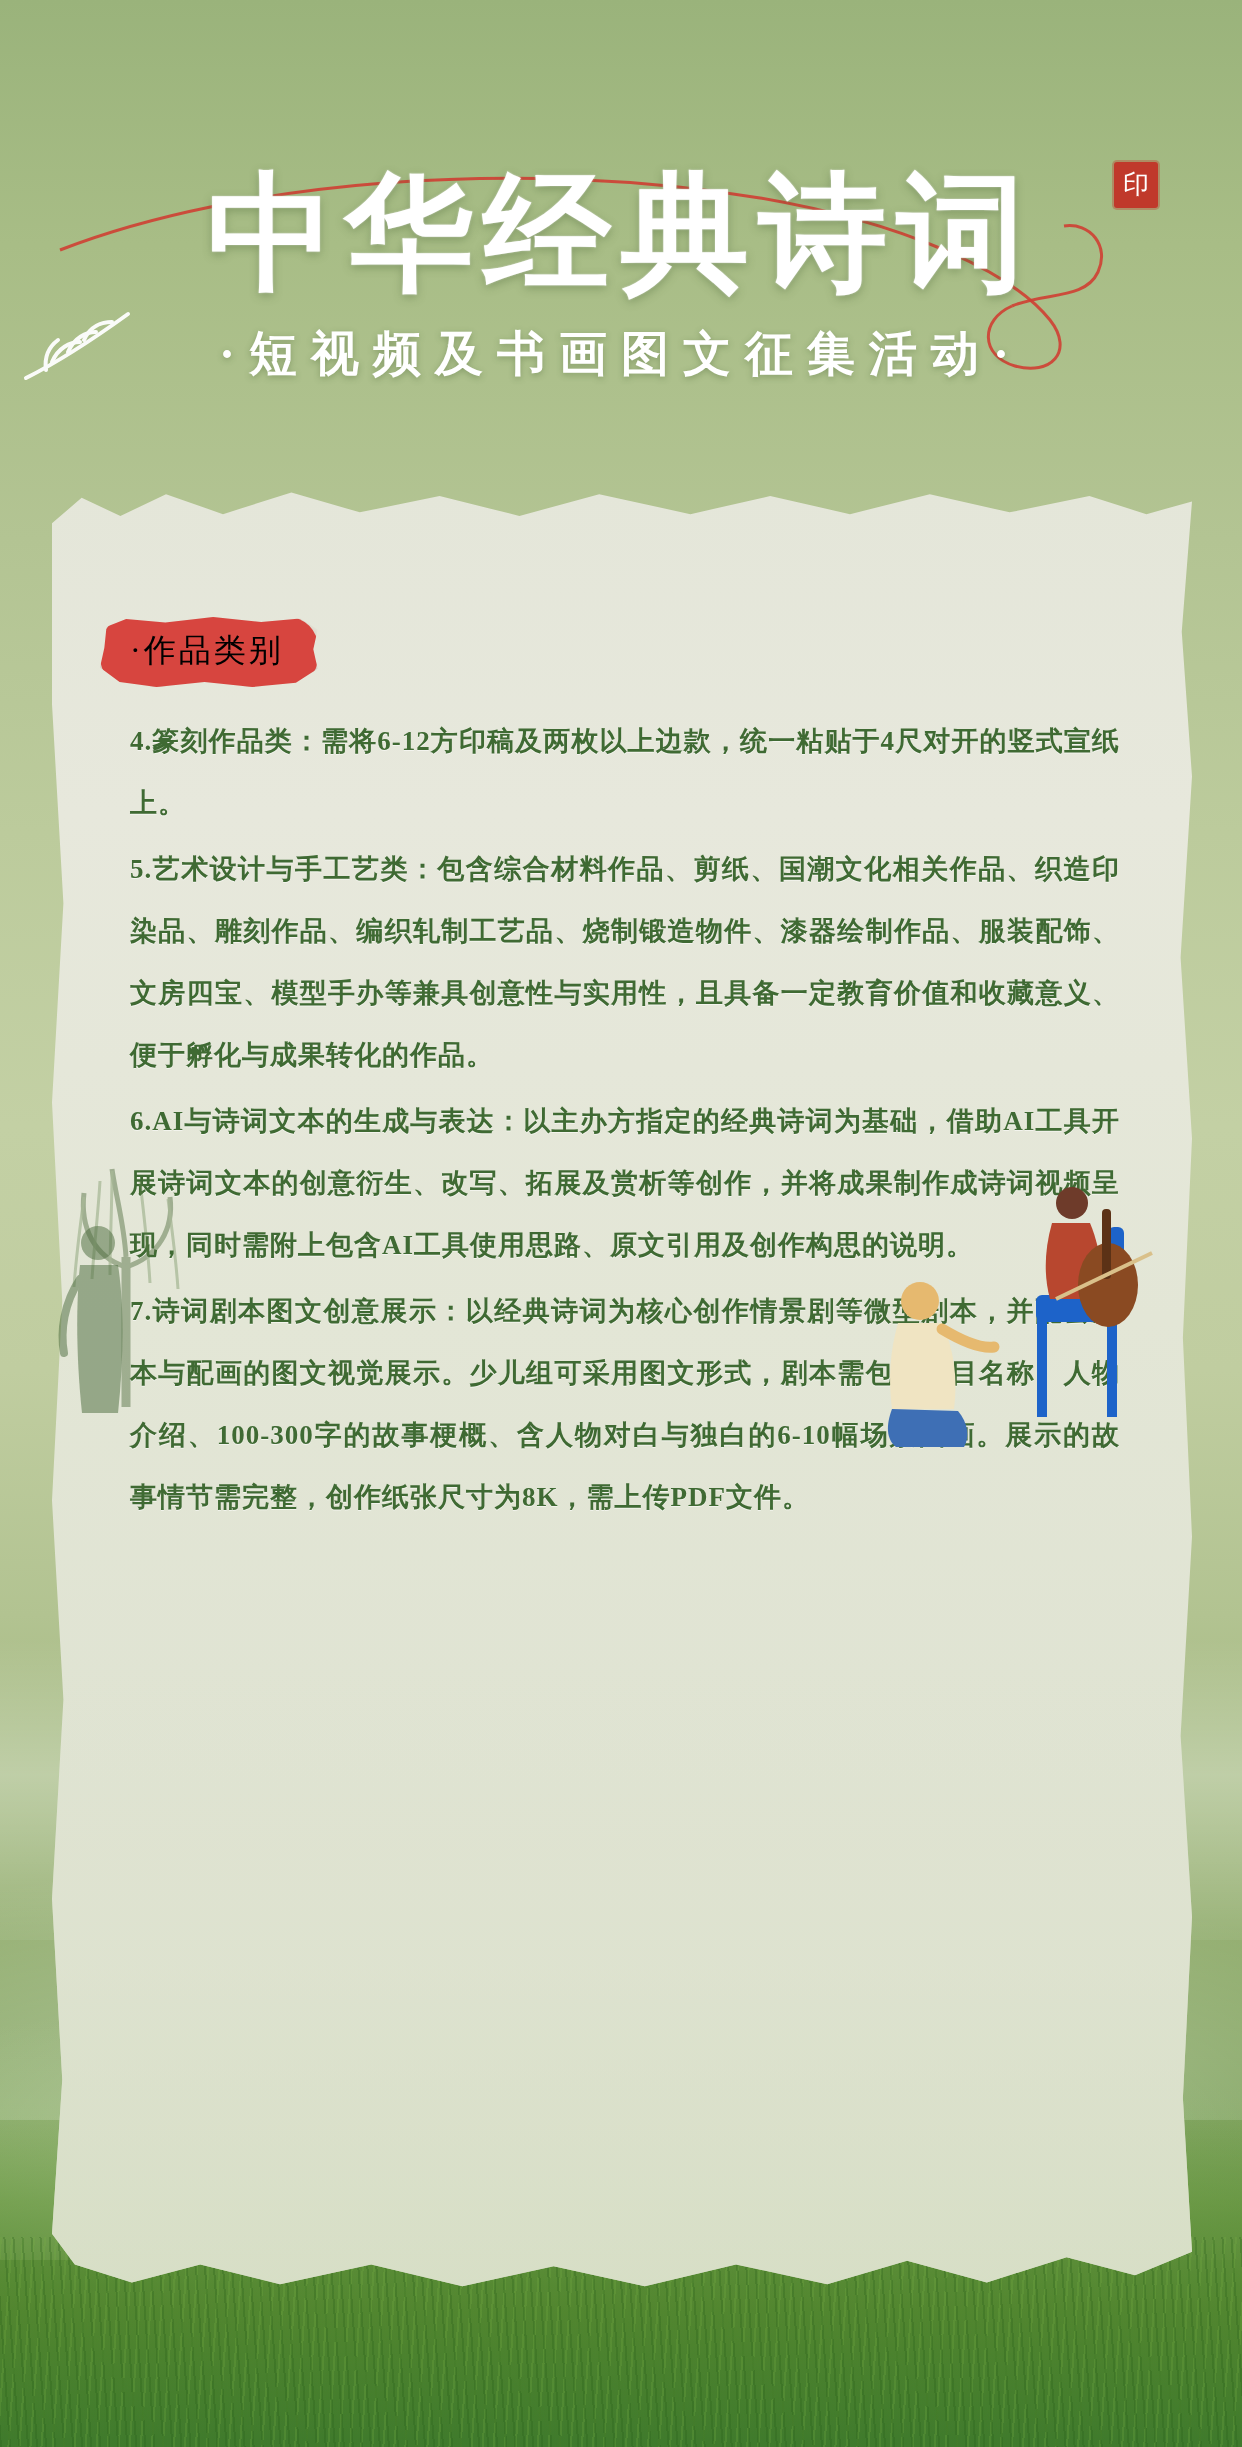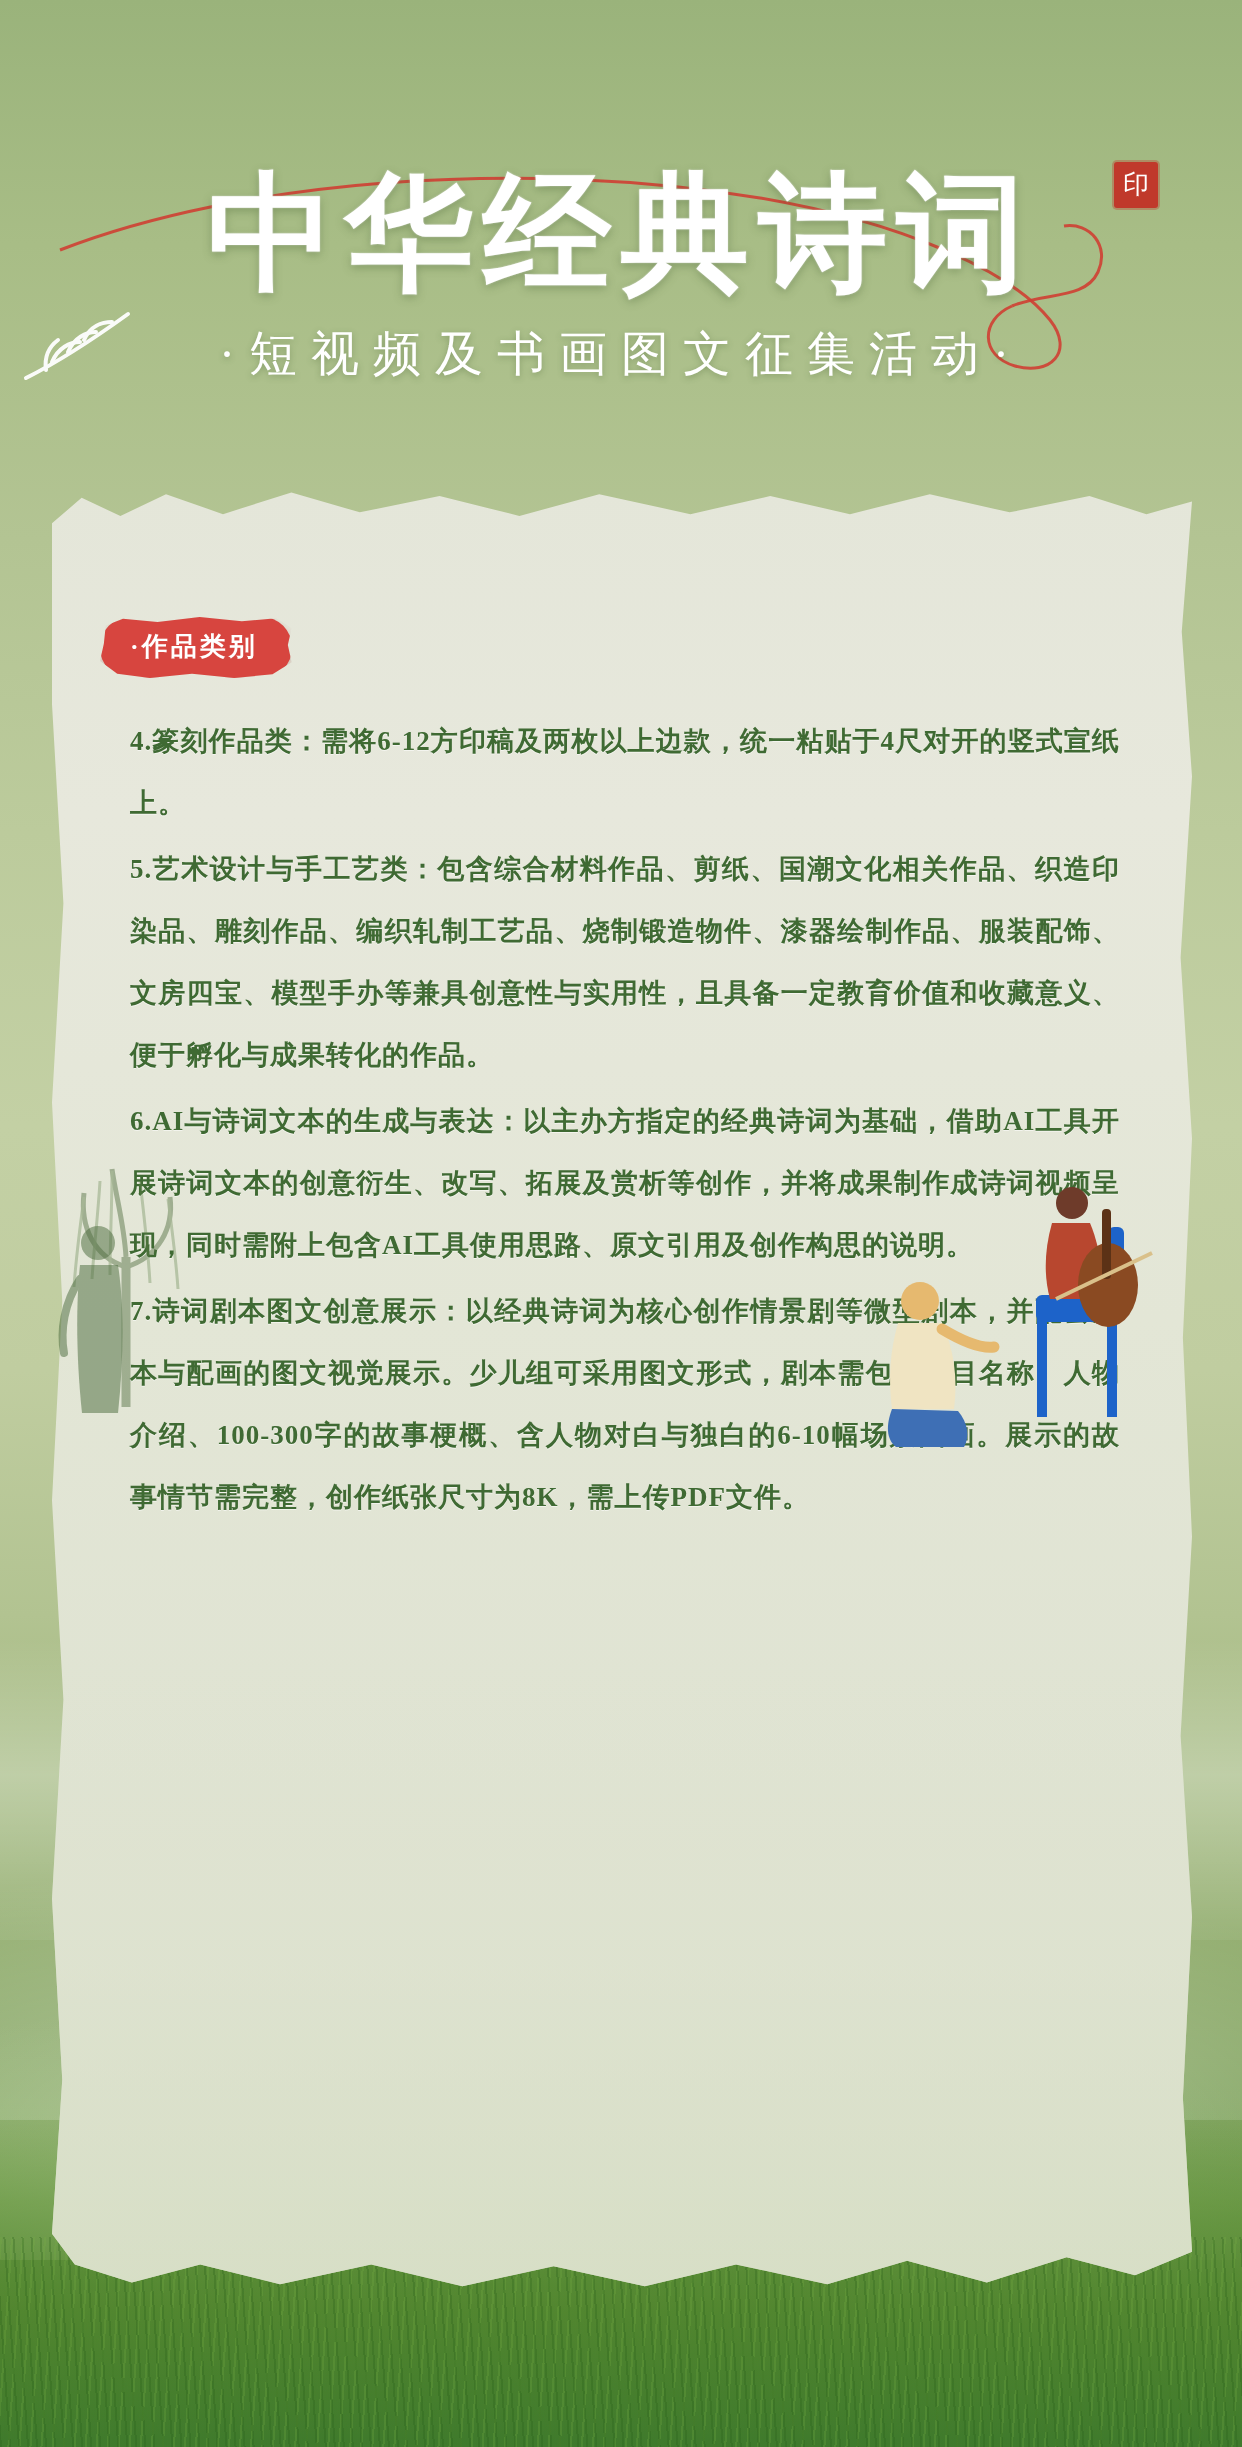--- a/index.html
+++ b/index.html
@@ -93,21 +93,21 @@
     color: #ffffff;
     white-space: nowrap;
     text-shadow: 0 3px 10px rgba(60,90,40,0.35), 0 0 2px rgba(255,255,255,0.8);
   }
   .title-sub {
     position: absolute;
     top: 322px;
     left: 50%;
     transform: translateX(-50%);
     font-family: "Liberation Serif", "DejaVu Serif", serif;
-    font-weight: normal;
+    font-weight: bold;
     font-size: 48px;
     letter-spacing: 14px;
     color: #ffffff;
     white-space: nowrap;
     text-shadow: 0 2px 6px rgba(60,90,40,0.35);
   }
   .seal {
     position: absolute;
     top: 162px;
     right: 84px;
@@ -180,24 +180,24 @@
     pointer-events: none;
   }
 
   
   .badge {
     position: absolute;
     top: 617px;
     left: 100px;
     padding: 12px 34px 14px 30px;
     background: #d7453f;
-    color: #ffffff;
+    color: #000000;
     font-family: "Liberation Serif", "DejaVu Serif", serif;
-    font-weight: bold;
-    font-size: 26px;
+    font-weight: normal;
+    font-size: 32px;
     letter-spacing: 3px;
     border-radius: 30px 30px 30px 30px;
     -webkit-clip-path: polygon(3% 14%, 12% 3%, 30% 8%, 52% 0%, 74% 7%, 92% 2%, 100% 18%, 98% 46%, 100% 74%, 90% 94%, 70% 100%, 48% 93%, 26% 100%, 9% 93%, 0% 72%, 2% 44%);
     clip-path: polygon(3% 14%, 12% 3%, 30% 8%, 52% 0%, 74% 7%, 92% 2%, 100% 18%, 98% 46%, 100% 74%, 90% 94%, 70% 100%, 48% 93%, 26% 100%, 9% 93%, 0% 72%, 2% 44%);
     box-shadow: 0 4px 10px rgba(140,40,35,0.25);
   }
 
   
   .content {
     position: absolute;

